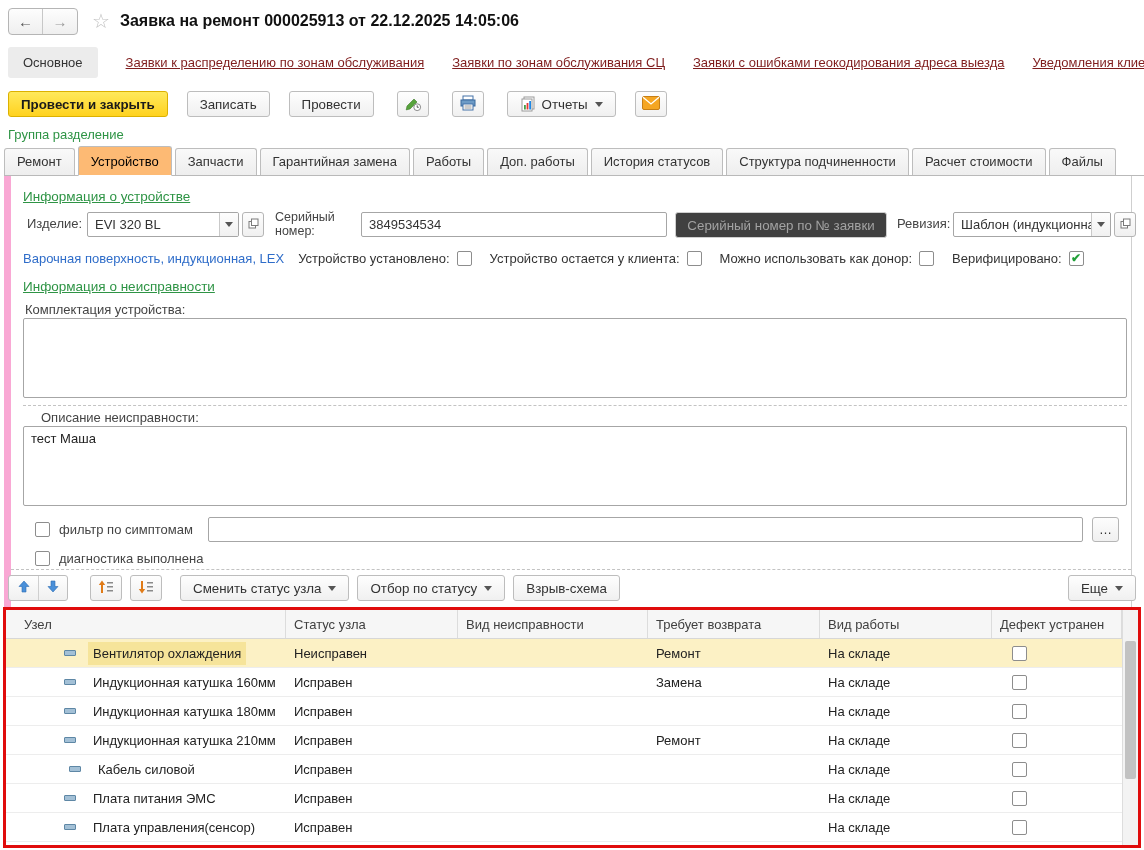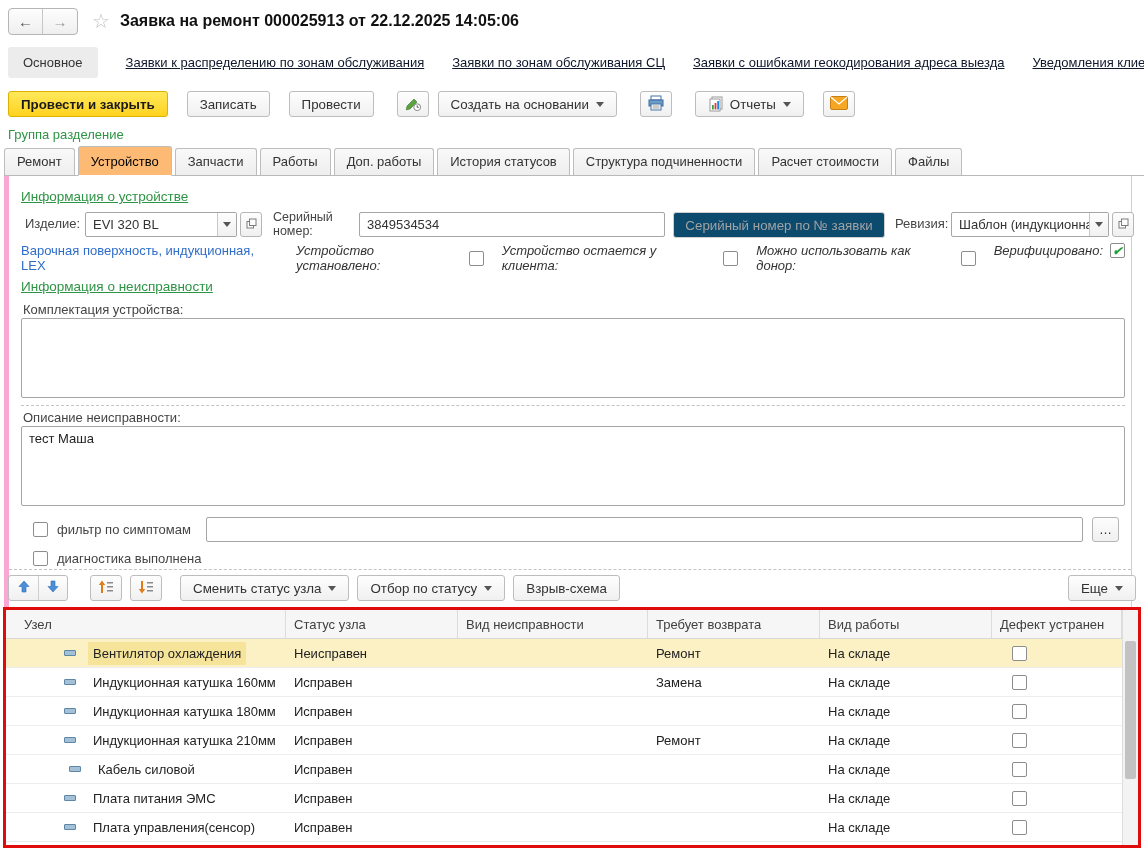--- a/index.html
+++ b/index.html
@@ -16,43 +16,43 @@
   .histgroup { display:flex; border:1px solid #b5b5b5; border-radius:4px; overflow:hidden; background:linear-gradient(#fdfdfd,#efefef); }
   .histbtn { width:34px; height:25px; display:flex; align-items:center; justify-content:center; font-size:15px; cursor:pointer; }
   .histbtn.back { color:#555; border-right:1px solid #c7c7c7; }
   .histbtn.fwd { color:#9a9a9a; }
   .star { font-size:20px; color:#c2c2c2; margin-left:4px; }
   .wtitle { font-size:16px; font-weight:bold; color:#111; white-space:nowrap; }
 
   
   .navstrip { top:44px; left:8px; right:0; height:36px; display:flex; align-items:center; gap:28px; white-space:nowrap; overflow:hidden; }
   .nav-active { background:#ececec; border-radius:3px; padding:8px 15px; color:#333; }
-  .nav-link { color:#0f172a; text-decoration:underline; cursor:pointer; }
+  .nav-link { color:#7f1d1d; text-decoration:underline; cursor:pointer; }
 
   
   .cmdbar { top:90px; left:8px; height:28px; display:flex; align-items:center; gap:9px; }
   .btn { display:inline-flex; align-items:center; justify-content:center; height:26px; padding:0 12px;
          background:linear-gradient(#fefefe,#f0f0f0); border:1px solid #bdbdbd; border-radius:3px;
          color:#333; cursor:pointer; white-space:nowrap; }
   .btn.yellow { background:linear-gradient(#ffe95c,#ffd21f); border-color:#dcb100; font-weight:bold; color:#1a1a1a; }
   .btn.iconbtn { width:32px; padding:0; }
-  .btn.disabled { color:#a2a2a2; background:#0c4a6e; border-color:#cfcfcf; cursor:default; }
+  .btn.disabled { color:#a2a2a2; background:#404040; border-color:#cfcfcf; cursor:default; }
   .caret { width:0; height:0; border-left:4px solid transparent; border-right:4px solid transparent; border-top:5px solid #555; margin-left:7px; }
   .gap14 { margin-left:14px; }
   .gap10 { margin-left:10px; }
 
   
   .group-link { top:127px; left:8px; color:#2e9445; }
   .tabstrip { top:147px; left:4px; right:0; height:29px; display:flex; align-items:flex-end; border-bottom:1px solid #b9b9b9; padding-left:0; }
   .tab { padding:5px 12px 6px 12px; background:linear-gradient(#f9f9f9,#eeeeee); border:1px solid #bdbdbd; border-bottom:none;
          margin-right:3px; border-radius:3px 3px 0 0; cursor:pointer; color:#333; }
   .tab.active { background:#fdba74; position:relative; padding-top:7px; margin-bottom:-1px; border-bottom:1px solid #fff; color:#000; }
 
   
-  .content { top:176px; left:4px; width:1128px; height:431px; border-left:5px solid #f9a8d4; border-right:1px solid #cfcfcf; background:#fff; }
+  .content { top:176px; left:4px; width:1128px; height:431px; border-left:7px solid #f9a8d4; border-right:1px solid #cfcfcf; background:#fff; }
   .sec-title { color:#2e9445; text-decoration:underline; cursor:pointer; font-size:13.5px; }
   .lbl { color:#444; }
   .fieldbox { border:1px solid #a6a6a6; border-radius:2px; background:#fff; height:25px; display:flex; align-items:center; padding:0 7px; overflow:hidden; white-space:nowrap; }
   .combo { padding:0; }
   .combo .val { flex:1; padding:0 7px; overflow:hidden; }
   .combo .drop { width:19px; align-self:stretch; border-left:1px solid #c9c9c9; display:flex; align-items:center; justify-content:center; cursor:pointer; background:linear-gradient(#fdfdfd,#f1f1f1); }
   .sqbtn { width:22px; height:25px; border:1px solid #b5b5b5; border-radius:3px; background:linear-gradient(#fdfdfd,#f0f0f0); display:flex; align-items:center; justify-content:center; cursor:pointer; }
   .cb { width:15px; height:15px; border:1px solid #8d8d8d; border-radius:2px; background:#fff; display:inline-flex; align-items:center; justify-content:center;
         font-size:12px; font-weight:bold; color:#21a038; cursor:pointer; flex:none; }
   .flag { display:inline-flex; align-items:center; gap:7px; margin-left:18px; }
@@ -112,24 +112,20 @@
   <button class="btn gap10">Провести</button>
   <button class="btn iconbtn gap14">
     <span>
       <svg width="18" height="18" viewBox="0 0 18 18">
           <path d="M3 12 L10 5 l3 3 -7 7 -3.8 .9z" fill="#57a33c" stroke="#3f7a2b" stroke-width="0.6"></path>
           <circle cx="13.2" cy="13.2" r="3.4" fill="#fff" stroke="#8a8a8a"></circle>
           <path d="M13.2 11.4 v1.9 h1.5" stroke="#555" fill="none"></path>
         </svg>
     </span>
   </button>
-  <button class="btn">
-    <span>Создать на основании</span>
-      <span class="caret"></span>
-  </button>
   <button class="btn iconbtn gap14">
     <span>
       <svg width="18" height="16" viewBox="0 0 18 16">
           <rect x="4" y="1" width="10" height="4" fill="#fff" stroke="#4472a8"></rect>
           <rect x="2" y="5" width="14" height="6" fill="#6d9bc6" stroke="#3a6a9e"></rect>
           <rect x="4" y="9" width="10" height="6" fill="#fff" stroke="#4472a8"></rect>
           <line x1="5.5" y1="11" x2="12.5" y2="11" stroke="#9a9a9a"></line>
           <line x1="5.5" y1="13" x2="12.5" y2="13" stroke="#9a9a9a"></line>
         </svg>
     </span>
@@ -155,20 +151,21 @@
         </svg>
     </span>
   </button>
 </div>
 
 <div class="abs group-link">Группа разделение</div>
 <div class="abs tabstrip">
     <div class="tab">Ремонт</div>
     <div class="tab active">Устройство</div>
     <div class="tab">Запчасти</div>
+    <div class="tab">Гарантийная замена</div>
     <div class="tab">Работы</div>
     <div class="tab">Доп. работы</div>
     <div class="tab">История статусов</div>
     <div class="tab">Структура подчиненности</div>
     <div class="tab">Расчет стоимости</div>
     <div class="tab">Файлы</div>
   </div>
 
 <div class="abs content">
 
@@ -206,21 +203,21 @@
     <div class="abs sqbtn" style="top:2px; left:1091px;">
       <span><svg width="11" height="11" viewBox="0 0 11 11">
             <rect x="1" y="3.5" width="6.5" height="6.5" fill="#fff" stroke="#7a7a7a"></rect>
             <rect x="3.5" y="1" width="6.5" height="6.5" fill="#fff" stroke="#7a7a7a"></rect>
           </svg></span>
     </div>
   </div>
 
   <div class="abs" style="top:71px; left:12px; right:6px; height:22px; display:flex; align-items:center;">
     <span class="bluelink">Варочная поверхность, индукционная, LEX</span>
-    <span style="display:inline-flex; align-items:flex-start;font-style:italic;">
+    <span style="display:inline-flex; align-items:flex-start;">
         <span class="flag">
           <span class="flag-label">Устройство установлено:</span>
           <span class="cb"></span>
         </span>
         <span class="flag">
           <span class="flag-label">Устройство остается у клиента:</span>
           <span class="cb"></span>
         </span>
         <span class="flag">
           <span class="flag-label">Можно использовать как донор:</span>
@@ -233,21 +230,21 @@
       </span>
   </div>
 
   <div class="abs sec-title" style="top:103px; left:12px;">Информация о неисправности</div>
 
   <div class="abs lbl" style="top:126px; left:14px;">Комплектация устройства:</div>
   <div class="abs tarea" style="top:142px; left:12px; width:1104px; height:80px;"></div>
 
   <div class="abs splitter" style="top:229px; left:12px; width:1104px;"></div>
 
-  <div class="abs lbl" style="top:234px; left:14px;">Описание неисправности:</div>
+  <div class="abs lbl" style="top:234px; left:30px;">Описание неисправности:</div>
   <div class="abs" style="top:340px; left:24px; right:12px; height:26px; display:flex; align-items:center; gap:9px;">
     <span class="cb"></span>
     <span class="lbl">фильтр по симптомам</span>
     <div class="fieldbox" style="flex:1; margin-left:6px;">
       <span></span>
     </div>
     <div class="sqbtn" style="width:27px;">…</div>
   </div>
 
   <div class="abs tarea" style="top:250px; left:12px; width:1104px; height:80px;">тест Маша</div>

